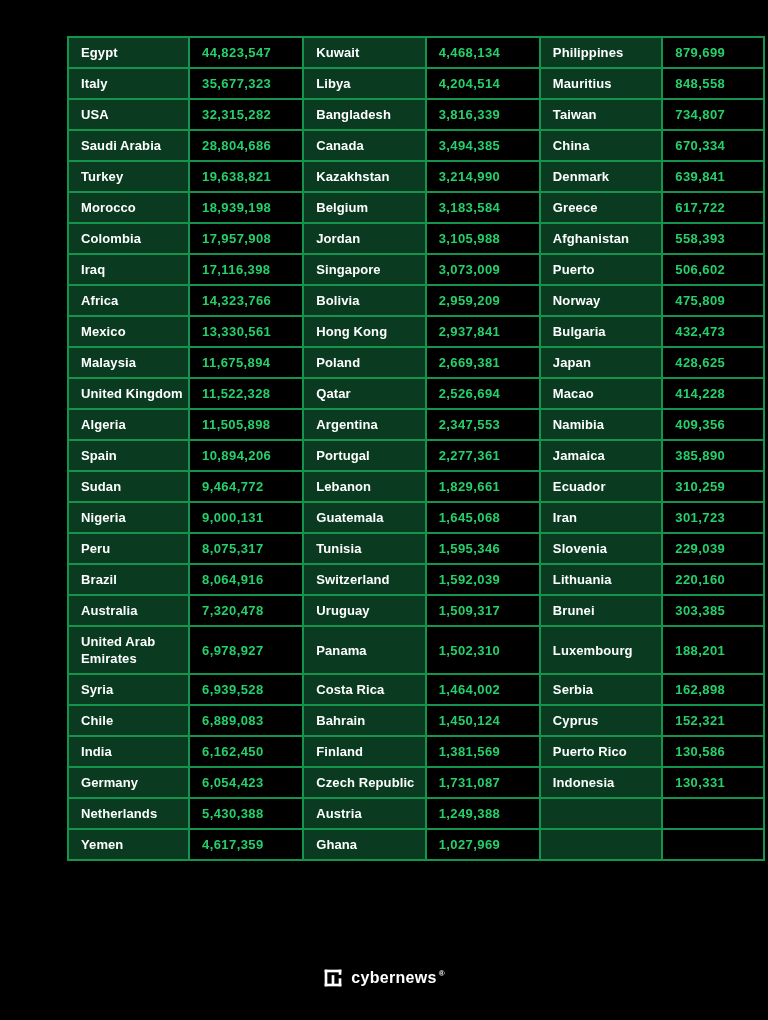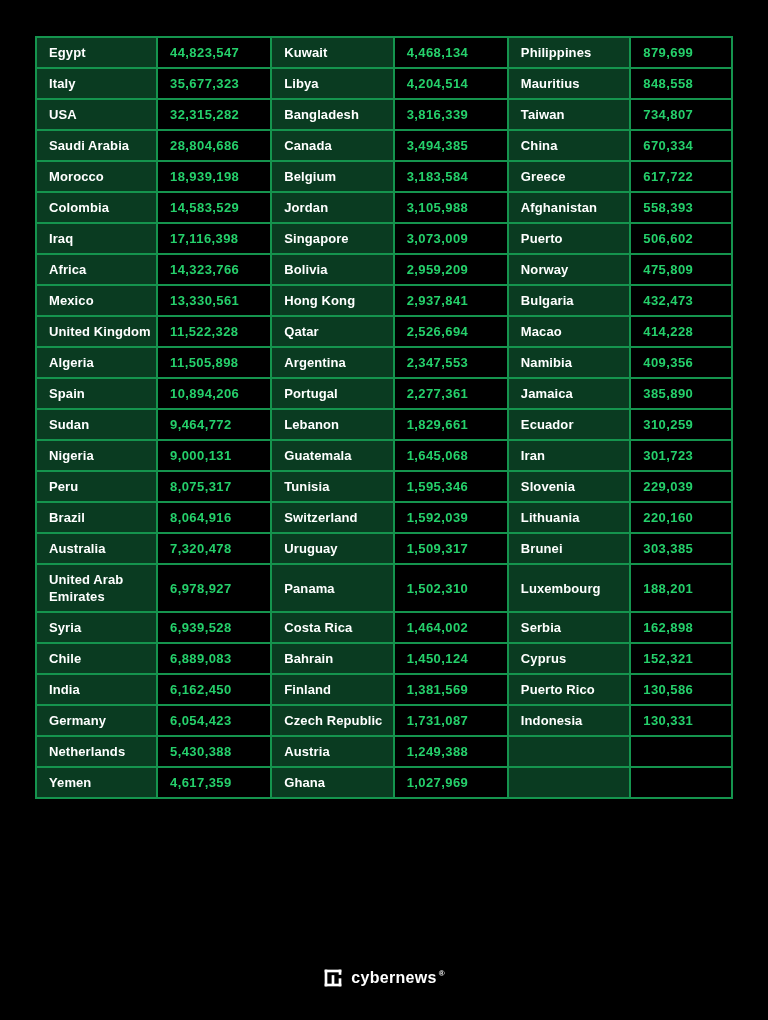--- a/index.html
+++ b/index.html
@@ -18,20 +18,21 @@
   .table-wrap {
     position: absolute;
     left: 35px;
     top: 36px;
     width: 698px;
   }
   table.data-table {
     border-collapse: collapse;
     width: 100%;
     table-layout: fixed;
+    margin-left: 32px;
   }
   table.data-table td {
     border: 2px solid var(--border, #15944e);
     font-size: 13px;
     font-weight: 700;
     line-height: 17px;
     padding: 6px 4px 6px 12px;
     vertical-align: middle;
     overflow: hidden;
   }
@@ -118,30 +119,38 @@
           </tr>
           <tr>
             <td class="country">Saudi Arabia</td>
             <td class="value">28,804,686</td>
             <td class="country">Canada</td>
             <td class="value">3,494,385</td>
             <td class="country">China</td>
             <td class="value">670,334</td>
           </tr>
           <tr>
+            <td class="country">Turkey</td>
+            <td class="value">19,638,821</td>
+            <td class="country">Kazakhstan</td>
+            <td class="value">3,214,990</td>
+            <td class="country">Denmark</td>
+            <td class="value">639,841</td>
+          </tr>
+          <tr>
             <td class="country">Morocco</td>
             <td class="value">18,939,198</td>
             <td class="country">Belgium</td>
             <td class="value">3,183,584</td>
             <td class="country">Greece</td>
             <td class="value">617,722</td>
           </tr>
           <tr>
             <td class="country">Colombia</td>
-            <td class="value">14,583,529</td>
+            <td class="value">17,957,908</td>
             <td class="country">Jordan</td>
             <td class="value">3,105,988</td>
             <td class="country">Afghanistan</td>
             <td class="value">558,393</td>
           </tr>
           <tr>
             <td class="country">Iraq</td>
             <td class="value">17,116,398</td>
             <td class="country">Singapore</td>
             <td class="value">3,073,009</td>
@@ -156,20 +165,28 @@
             <td class="country">Norway</td>
             <td class="value">475,809</td>
           </tr>
           <tr>
             <td class="country">Mexico</td>
             <td class="value">13,330,561</td>
             <td class="country">Hong Kong</td>
             <td class="value">2,937,841</td>
             <td class="country">Bulgaria</td>
             <td class="value">432,473</td>
+          </tr>
+          <tr>
+            <td class="country">Malaysia</td>
+            <td class="value">11,675,894</td>
+            <td class="country">Poland</td>
+            <td class="value">2,669,381</td>
+            <td class="country">Japan</td>
+            <td class="value">428,625</td>
           </tr>
           <tr>
             <td class="country">United Kingdom</td>
             <td class="value">11,522,328</td>
             <td class="country">Qatar</td>
             <td class="value">2,526,694</td>
             <td class="country">Macao</td>
             <td class="value">414,228</td>
           </tr>
           <tr>

